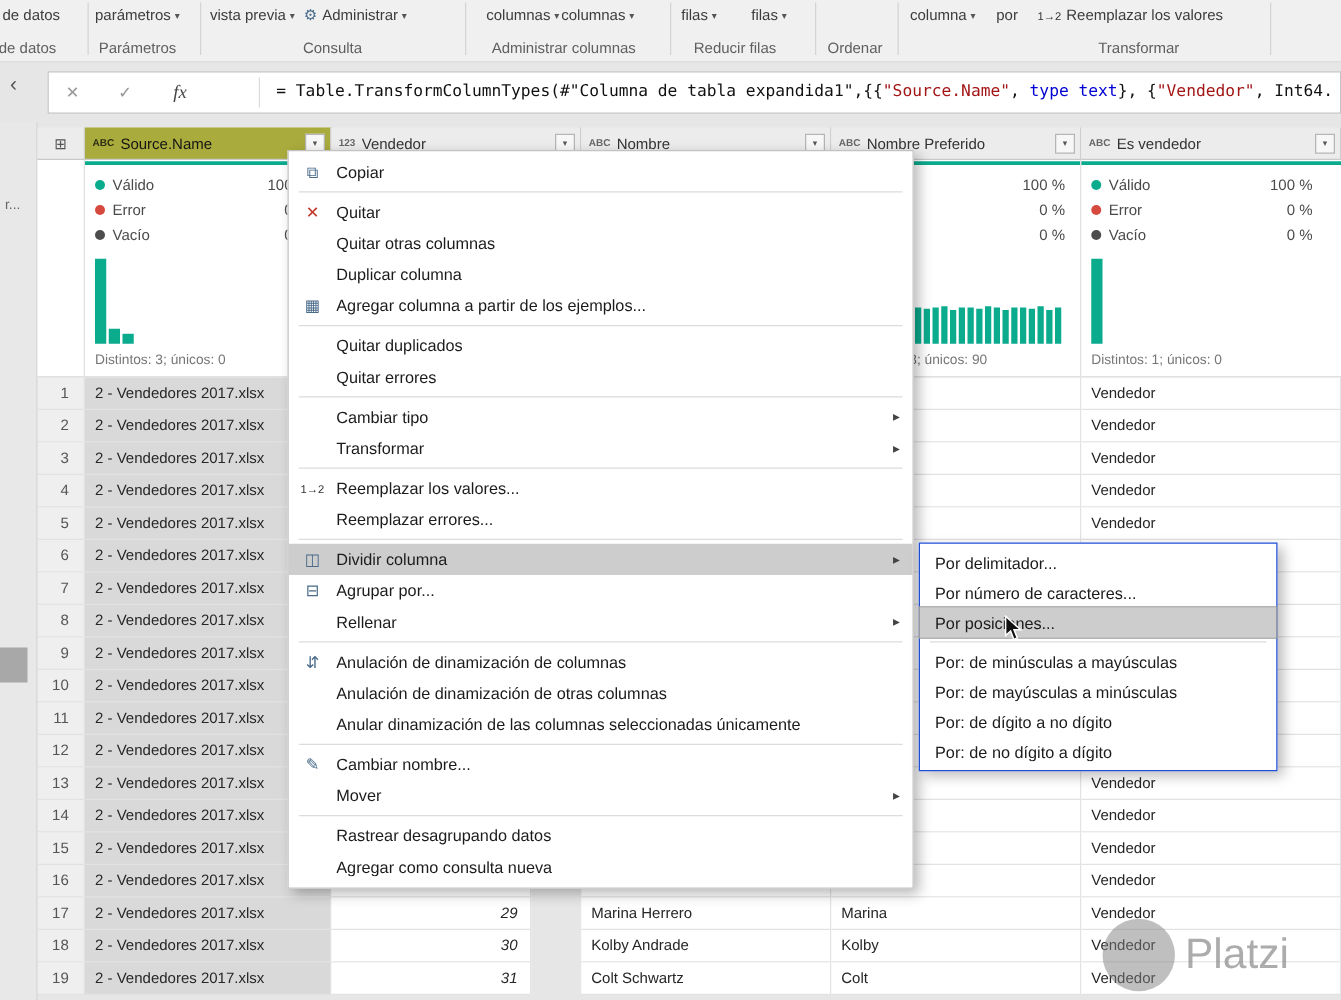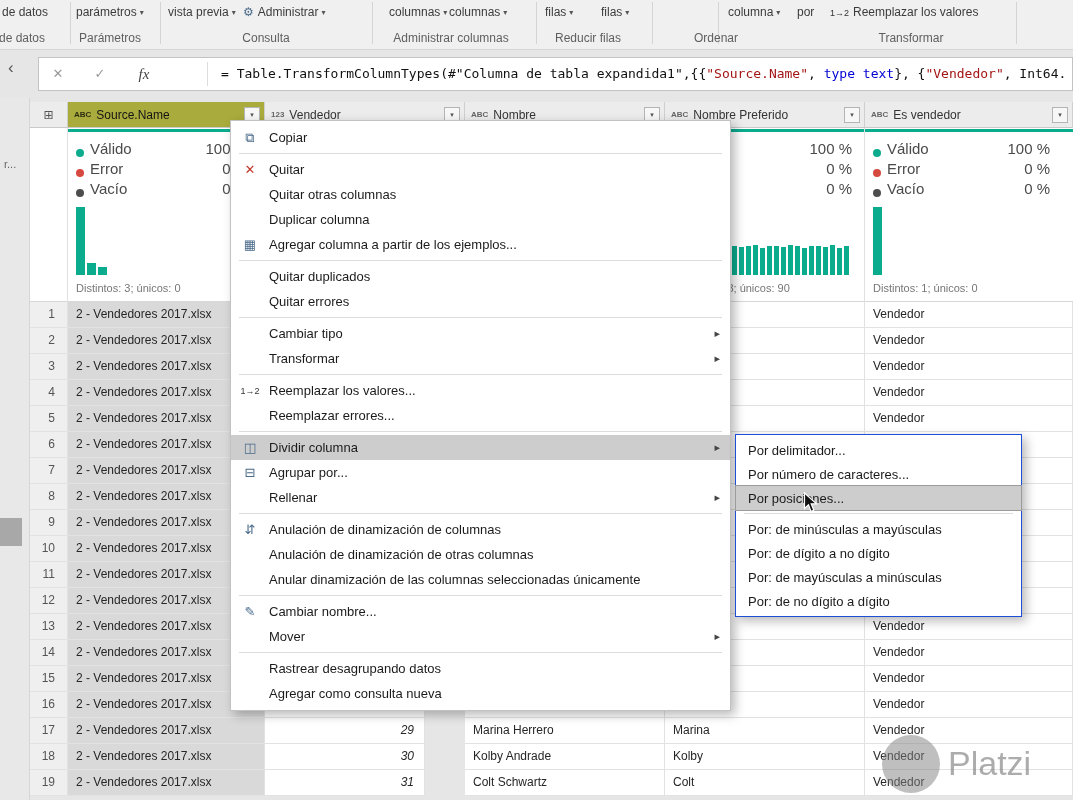--- a/index.html
+++ b/index.html
@@ -38,21 +38,21 @@
   .hcell.selected{background:#a9ab3c;color:#141414}
   .type-icon{font-size:8px;font-weight:bold;color:#666;margin-right:5px}
   .hcell.selected .type-icon{color:#2d2d12}
   .hname{flex:1;white-space:nowrap;overflow:hidden}
   .fltr{width:16px;height:16px;border:1px solid #b5b5b5;background:#f7f7f7;font-size:7px;color:#555;display:flex;align-items:center;justify-content:center;flex:0 0 16px}
   .qline{position:absolute;top:129px;height:3px;background:#0bab8e}
 
   
   .statsband{position:absolute;left:30px;top:128px;width:1043px;height:174px;background:#fff;border-bottom:1px solid #d8d8d8}
   .vline{position:absolute;top:128px;height:174px;width:1px;background:#e0e0e0}
-  .lrow{position:absolute;height:18px;font-size:15px;color:#4a4a4a;display:flex;align-items:flex-end;white-space:nowrap}
+  .lrow{position:absolute;height:18px;font-size:12px;color:#4a4a4a;display:flex;align-items:center;white-space:nowrap}
   .dot{width:8px;height:8px;border-radius:50%;margin-right:6px;flex:0 0 8px}
   .dot.valid{background:#0bab8e}
   .dot.error{background:#d6493f}
   .dot.empty{background:#4d4d4d}
   .lpct{margin-left:auto}
   .hist{position:absolute;top:205px;height:70px;display:flex;align-items:flex-end;gap:2px}
   .hist .bar{width:9px;background:#0bab8e}
   .hist.thin .bar{width:5px}
   .sfoot{position:absolute;top:282px;font-size:11px;color:#767676;white-space:nowrap}
 
@@ -110,21 +110,21 @@
     <div class="rsep" style="left:536px" data-name="ribbon-group-separator"></div>
     <div class="rsep" style="left:652px" data-name="ribbon-group-separator"></div>
     <div class="rsep" style="left:718px" data-name="ribbon-group-separator"></div>
     <div class="rsep" style="left:1016px" data-name="ribbon-group-separator"></div>
 
     <div class="rgroup" style="left:22px" data-name="ribbon-group-label">de datos</div>
     <div class="rgroup" style="left:110px" data-name="ribbon-group-label">Parámetros</div>
     <div class="rgroup" style="left:266px" data-name="ribbon-group-label">Consulta</div>
     <div class="rgroup" style="left:451px" data-name="ribbon-group-label">Administrar columnas</div>
     <div class="rgroup" style="left:588px" data-name="ribbon-group-label">Reducir filas</div>
-    <div class="rgroup" style="left:716px" data-name="ribbon-group-label">Ordenar</div>
+    <div class="rgroup" style="left:684px" data-name="ribbon-group-label">Ordenar</div>
     <div class="rgroup" style="left:911px" data-name="ribbon-group-label">Transformar</div>
   </div>
 
   <div class="fbar" data-name="formula-bar">
     <div class="ffield" data-name="formula-field">
       <div class="fbtn" style="left:6px" data-name="formula-cancel-button">✕</div>
       <div class="fbtn" style="left:48px" data-name="formula-commit-button">✓</div>
       <div class="fbtn fx" style="left:92px" data-name="fx-icon">fx</div>
       <div class="fdiv" data-name="formula-divider"></div>
       <div class="ftext" data-name="formula-input"><span class="tok-plain" data-name="formula-token">= Table.TransformColumnTypes(#"Columna de tabla expandida1",{{</span><span class="tok-string" data-name="formula-token">"Source.Name"</span><span class="tok-plain" data-name="formula-token">, </span><span class="tok-keyword" data-name="formula-token">type text</span><span class="tok-plain" data-name="formula-token">}, {</span><span class="tok-string" data-name="formula-token">"Vendedor"</span><span class="tok-plain" data-name="formula-token">, Int64.</span></div>
@@ -522,24 +522,24 @@
         <span class="mi-label" data-name="menu-item-label">Por número de caracteres...</span>
       </div>
       <div class="menu-item hl" data-name="menu-item">
         <span class="mi-label" data-name="menu-item-label">Por posiciones...</span>
       </div>
       <div class="menu-sep" data-name="menu-separator"></div>
       <div class="menu-item" data-name="menu-item">
         <span class="mi-label" data-name="menu-item-label">Por: de minúsculas a mayúsculas</span>
       </div>
       <div class="menu-item" data-name="menu-item">
+        <span class="mi-label" data-name="menu-item-label">Por: de mayúsculas a minúsculas</span>
+      </div>
+      <div class="menu-item" data-name="menu-item">
         <span class="mi-label" data-name="menu-item-label">Por: de dígito a no dígito</span>
-      </div>
-      <div class="menu-item" data-name="menu-item">
-        <span class="mi-label" data-name="menu-item-label">Por: de mayúsculas a minúsculas</span>
       </div>
       <div class="menu-item" data-name="menu-item">
         <span class="mi-label" data-name="menu-item-label">Por: de no dígito a dígito</span>
       </div>
     </div>
 
   <div class="cursor" data-name="mouse-cursor">
     <svg width="16" height="22" viewBox="0 0 16 22">
         <path d="M1.5 1 L1.5 16.5 L5.5 12.8 L8 19.5 L10.8 18.3 L8.2 11.8 L13.5 11.8 Z" fill="#111" stroke="#fff" stroke-width="1.2"></path>
       </svg>

